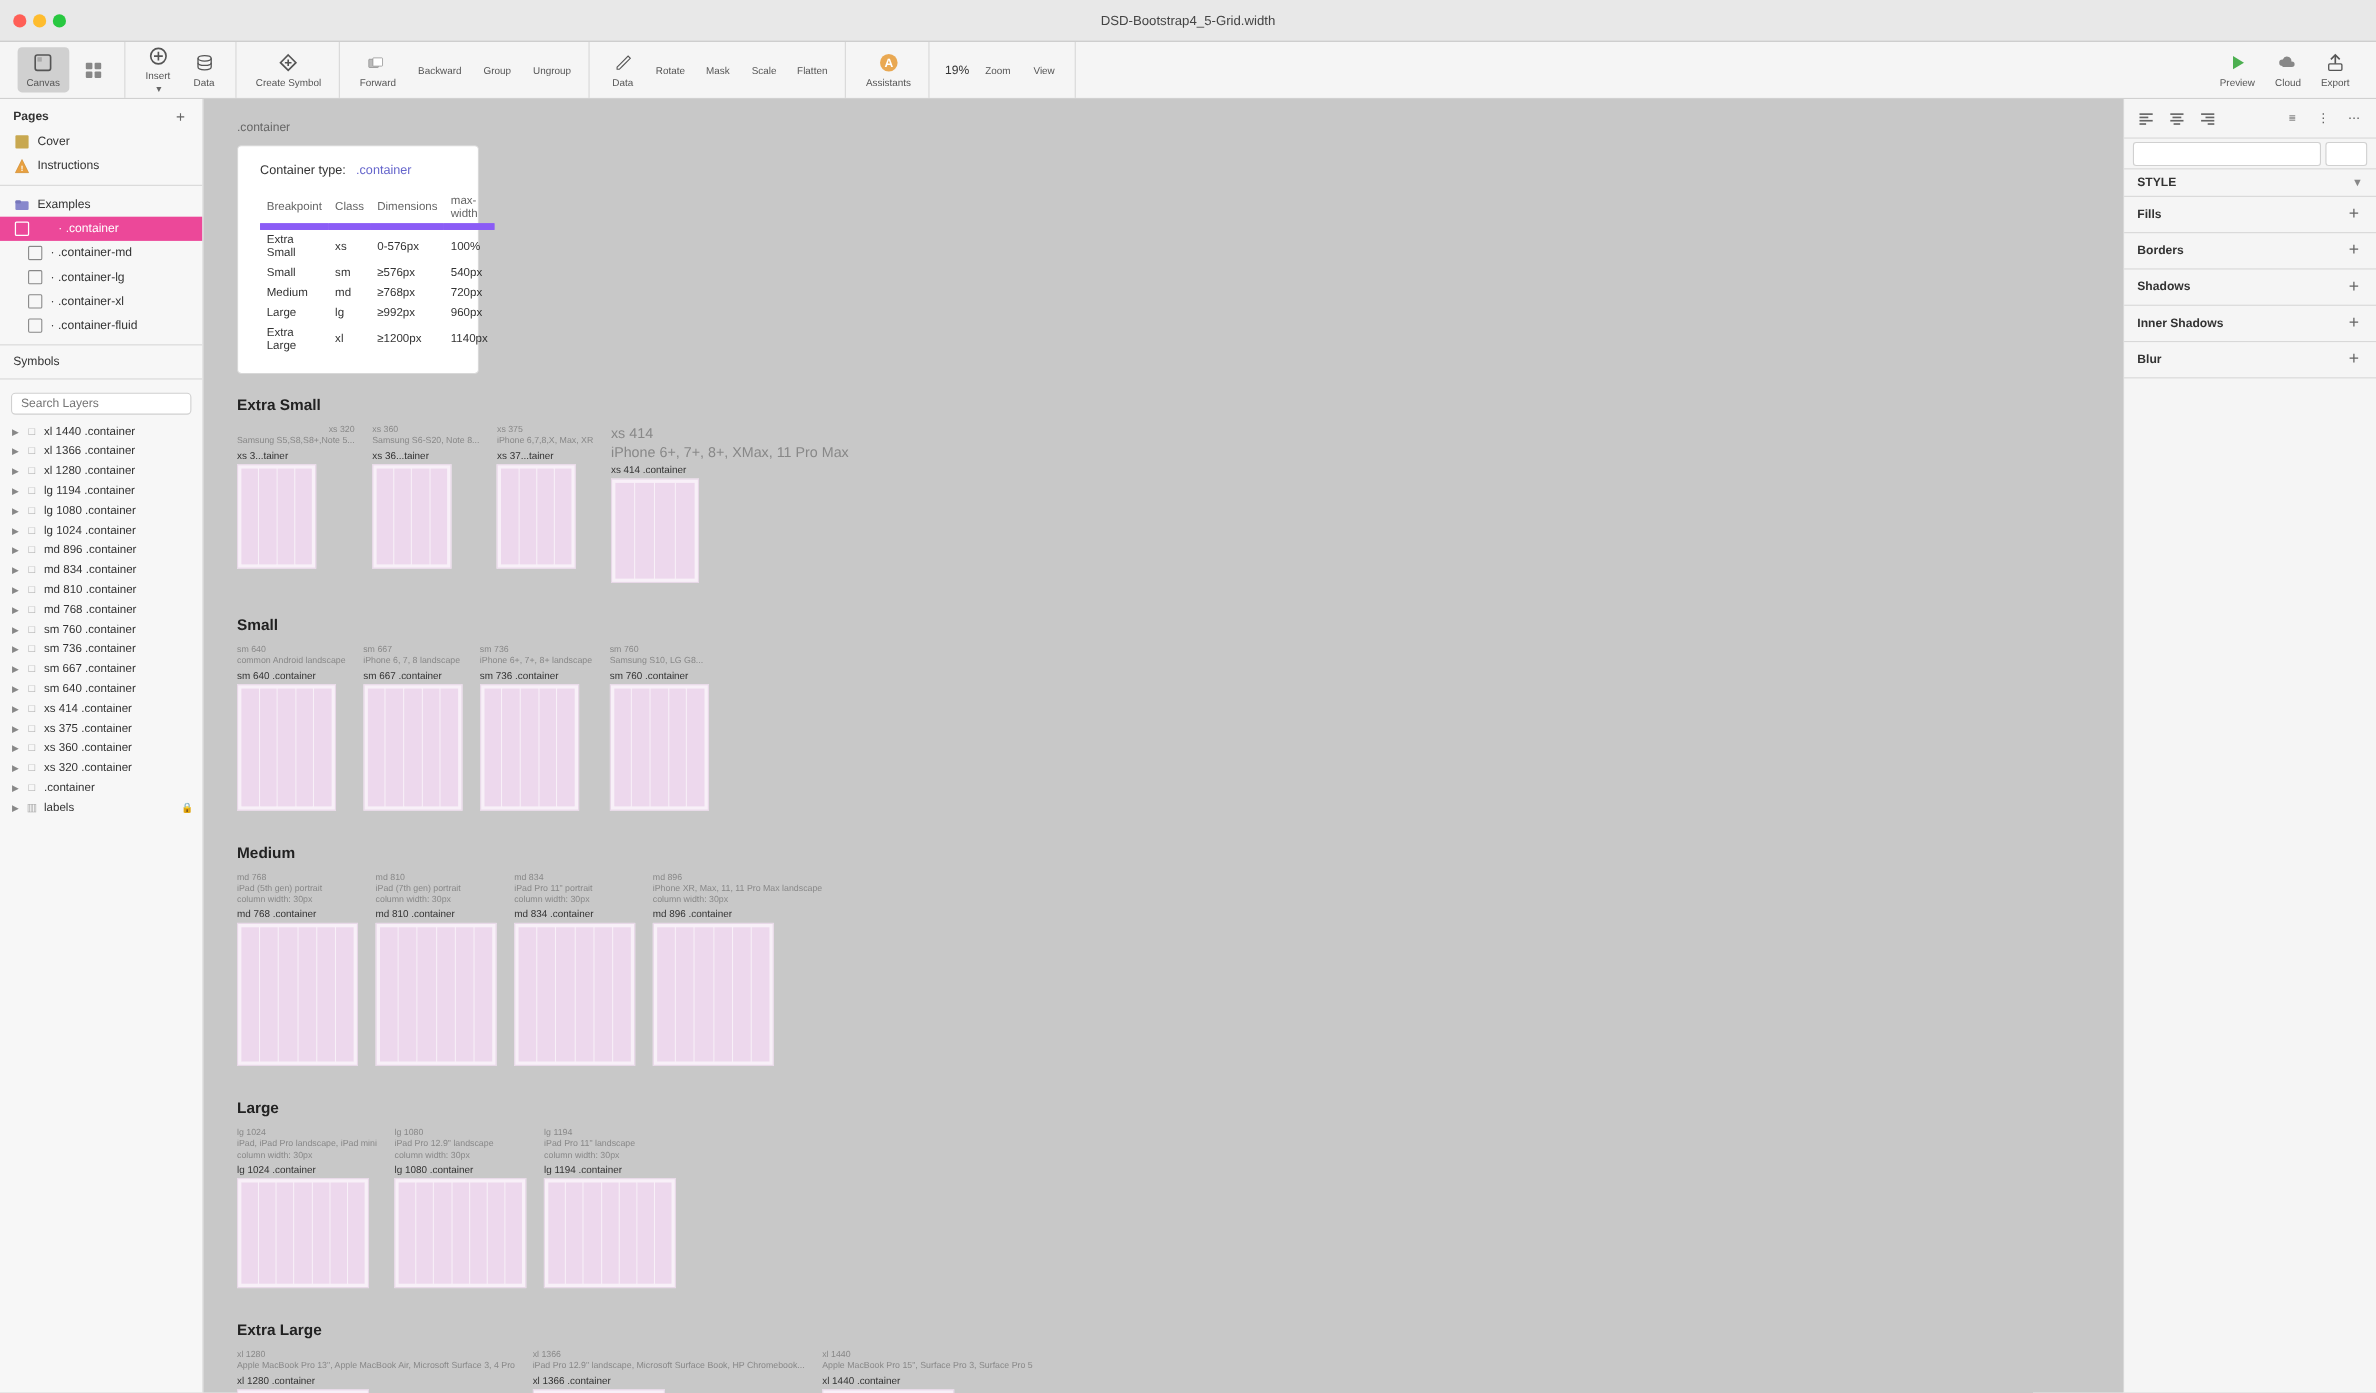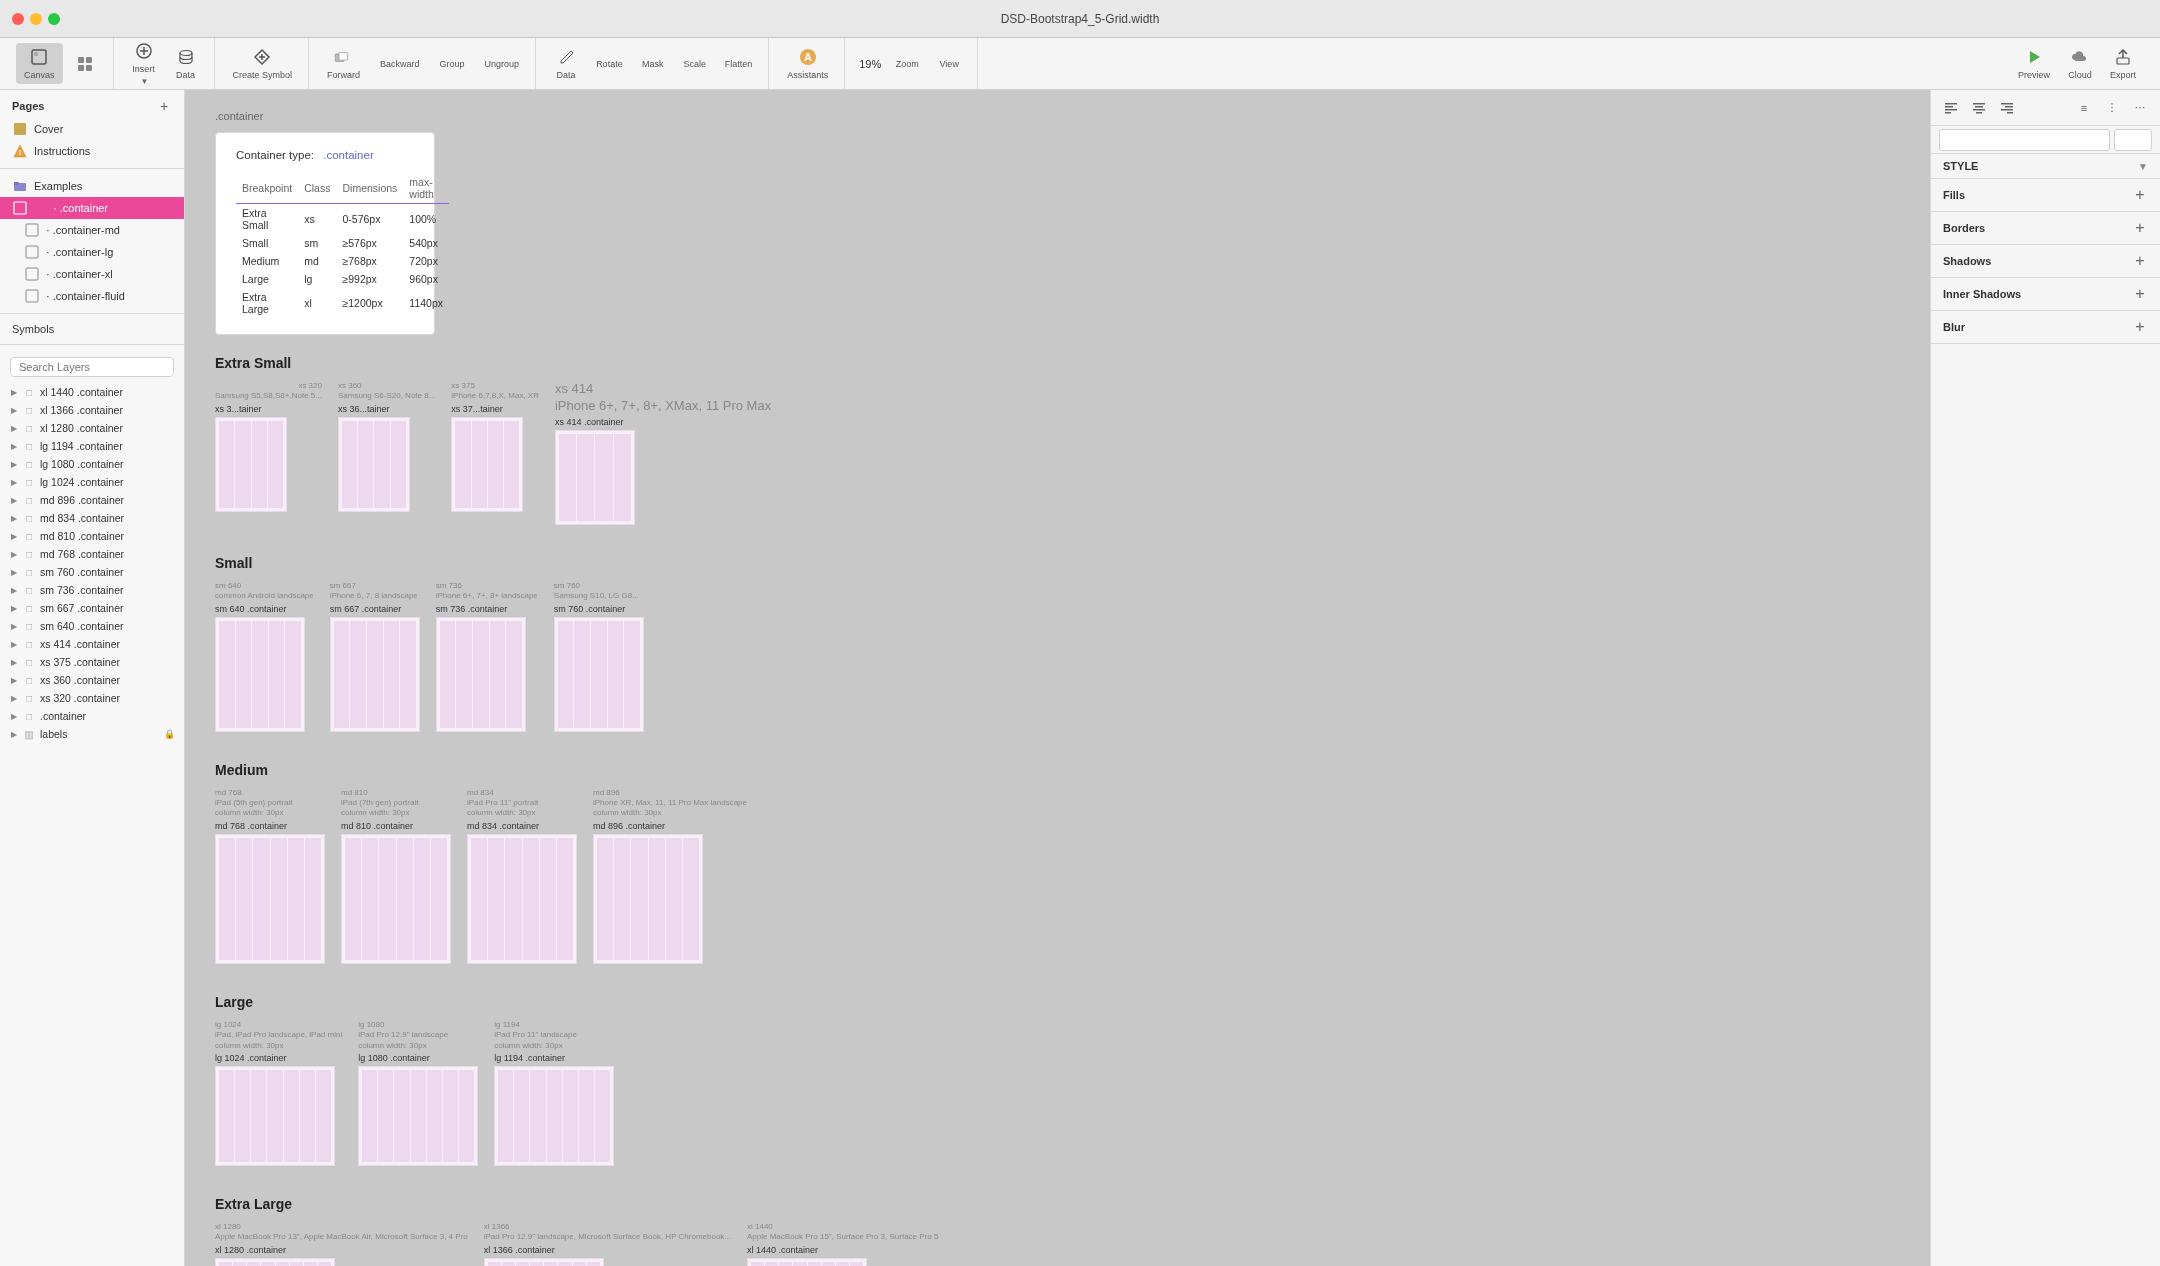--- a/index.html
+++ b/index.html
@@ -49,21 +49,21 @@
     .layers-list { overflow-y: auto; flex: 1; }
 
     
     .canvas-area { flex: 1; background: #c8c8c8; overflow: hidden; position: relative; }
     .canvas-content { position: absolute; top: 0; left: 0; right: 0; bottom: 0; overflow: auto; }
     .canvas-inner { padding: 20px 30px; min-width: 900px; }
 
     
     .container-type-box { background: white; border: 1px solid #d8d8d8; border-radius: 4px; padding: 16px 20px; margin: 10px 0 20px 0; width: 220px; }
     .container-table { width: 100%; border-collapse: collapse; font-size: 10.5px; }
-    .container-table th { text-align: left; color: #666; font-weight: 500; padding: 3px 6px; border-bottom: 1px solid #8b5cf6; }
+    .container-table th { text-align: left; color: #666; font-weight: 500; padding: 3px 6px; border-bottom: 6px solid #8b5cf6; }
     .container-table td { padding: 3px 6px; color: #333; }
 
     
     .section-title { font-size: 14px; font-weight: 600; color: #222; margin-bottom: 10px; }
 
     
     .grid-section { margin-bottom: 30px; }
     .grid-row { display: flex; gap: 16px; flex-wrap: wrap; margin-top: 8px; }
     .grid-item { display: flex; flex-direction: column; }
     .grid-preview { background: #f8f0f8; border: 1px solid #e8d8e8; position: relative; overflow: hidden; }

